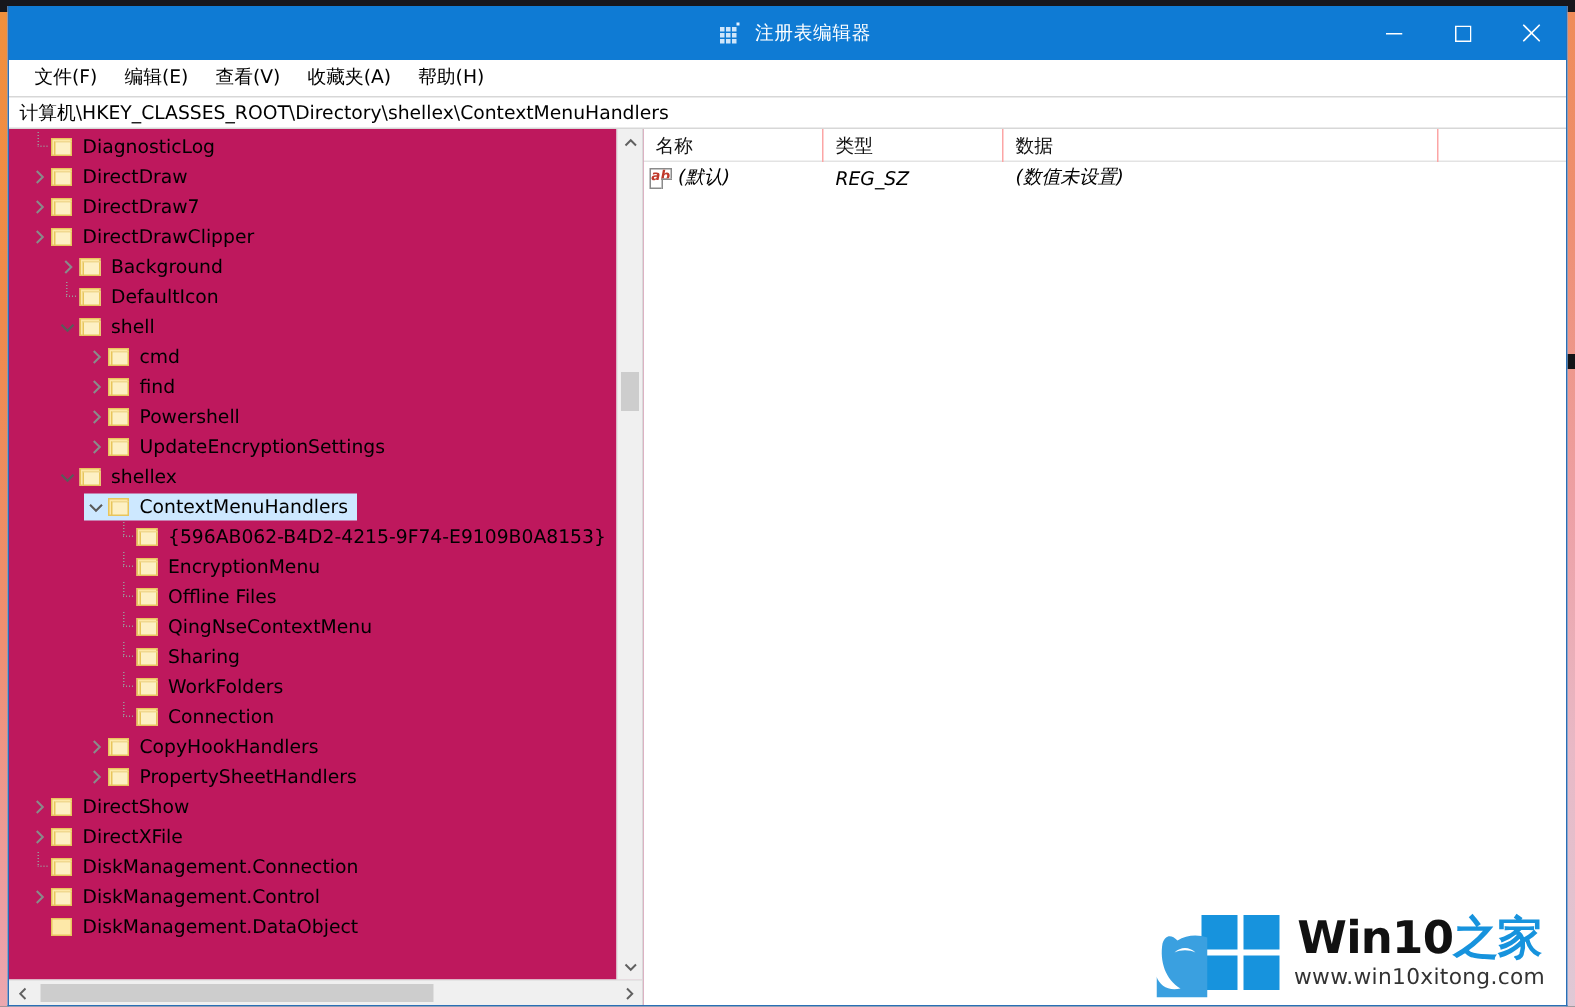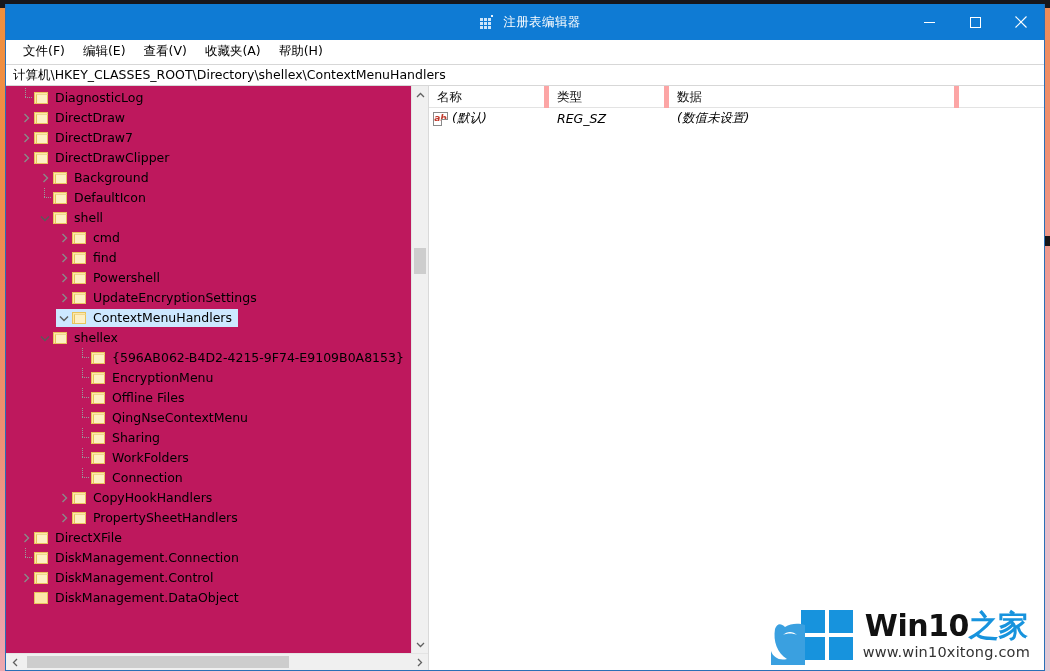--- a/index.html
+++ b/index.html
@@ -319,21 +319,21 @@
     display: flex;
     background: #ffffff;
     border-bottom: 1px solid #e3e3e3;
   }
   .col {
     display: flex;
     align-items: center;
     font-size: 12.5px;
     color: #111111;
     padding-left: 8px;
-    border-right: 5px solid #fca5a5;
+    border-right: 1px solid #fca5a5;
     flex: none;
     height: 22px;
   }
   .col.c-name { width: 120px; }
   .col.c-type { width: 120px; }
   .col.c-data { width: 290px; }
   .col.c-pad { flex: 1; border-right: none; }
 
   .value-list { flex: 1; position: relative; }
   .value-row {
@@ -630,51 +630,51 @@
                     <path d="M1.5 1 L5.5 5 L1.5 9" fill="none" stroke="#8a8a8a" stroke-width="1.4"></path>
                   </svg>
                 </div>
                 <div class="folder">
                   <div class="back"></div>
                   <div class="front"></div>
                 </div>
                 <span class="tree-label">UpdateEncryptionSettings</span>
               </div>
             </div>
+            <div class="tree-row">
+              <div style="width: 31px; flex: 0 0 auto; align-self: stretch;"></div>
+              <div class="hl">
+                <div class="twisty">
+                  <svg width="10" height="7" viewBox="0 0 10 7">
+                    <path d="M1 1.5 L5 5.5 L9 1.5" fill="none" stroke="#5a5a5a" stroke-width="1.4"></path>
+                  </svg>
+                </div>
+                <div class="folder">
+                  <div class="back"></div>
+                  <div class="front"></div>
+                </div>
+                <span class="tree-label">shellex</span>
+              </div>
+            </div>
             <div class="tree-row selected">
               <div style="width: 50px; flex: 0 0 auto; align-self: stretch;"></div>
               <div class="hl">
                 <div class="twisty">
                   <svg width="10" height="7" viewBox="0 0 10 7">
                     <path d="M1 1.5 L5 5.5 L9 1.5" fill="none" stroke="#5a5a5a" stroke-width="1.4"></path>
                   </svg>
                 </div>
                 <div class="folder">
                   <div class="back"></div>
                   <div class="front"></div>
                 </div>
                 <span class="tree-label">ContextMenuHandlers</span>
               </div>
             </div>
             <div class="tree-row">
-              <div style="width: 31px; flex: 0 0 auto; align-self: stretch;"></div>
-              <div class="hl">
-                <div class="twisty">
-                  <svg width="10" height="7" viewBox="0 0 10 7">
-                    <path d="M1 1.5 L5 5.5 L9 1.5" fill="none" stroke="#5a5a5a" stroke-width="1.4"></path>
-                  </svg>
-                </div>
-                <div class="folder">
-                  <div class="back"></div>
-                  <div class="front"></div>
-                </div>
-                <span class="tree-label">shellex</span>
-              </div>
-            </div>
-            <div class="tree-row">
               <div style="width: 69px; flex: 0 0 auto; align-self: stretch;"></div>
               <div class="hl">
                 <div class="dots elbow"></div>
                 <div class="folder">
                   <div class="back"></div>
                   <div class="front"></div>
                 </div>
                 <span class="tree-label">{596AB062-B4D2-4215-9F74-E9109B0A8153}</span>
               </div>
             </div>
@@ -765,20 +765,35 @@
                 <div class="twisty">
                   <svg width="7" height="10" viewBox="0 0 7 10">
                     <path d="M1.5 1 L5.5 5 L1.5 9" fill="none" stroke="#8a8a8a" stroke-width="1.4"></path>
                   </svg>
                 </div>
                 <div class="folder">
                   <div class="back"></div>
                   <div class="front"></div>
                 </div>
                 <span class="tree-label">PropertySheetHandlers</span>
+              </div>
+            </div>
+            <div class="tree-row">
+              <div style="width: 12px; flex: 0 0 auto; align-self: stretch;"></div>
+              <div class="hl">
+                <div class="twisty">
+                  <svg width="7" height="10" viewBox="0 0 7 10">
+                    <path d="M1.5 1 L5.5 5 L1.5 9" fill="none" stroke="#8a8a8a" stroke-width="1.4"></path>
+                  </svg>
+                </div>
+                <div class="folder">
+                  <div class="back"></div>
+                  <div class="front"></div>
+                </div>
+                <span class="tree-label">DirectShow</span>
               </div>
             </div>
             <div class="tree-row">
               <div style="width: 12px; flex: 0 0 auto; align-self: stretch;"></div>
               <div class="hl">
                 <div class="twisty">
                   <svg width="7" height="10" viewBox="0 0 7 10">
                     <path d="M1.5 1 L5.5 5 L1.5 9" fill="none" stroke="#8a8a8a" stroke-width="1.4"></path>
                   </svg>
                 </div>

